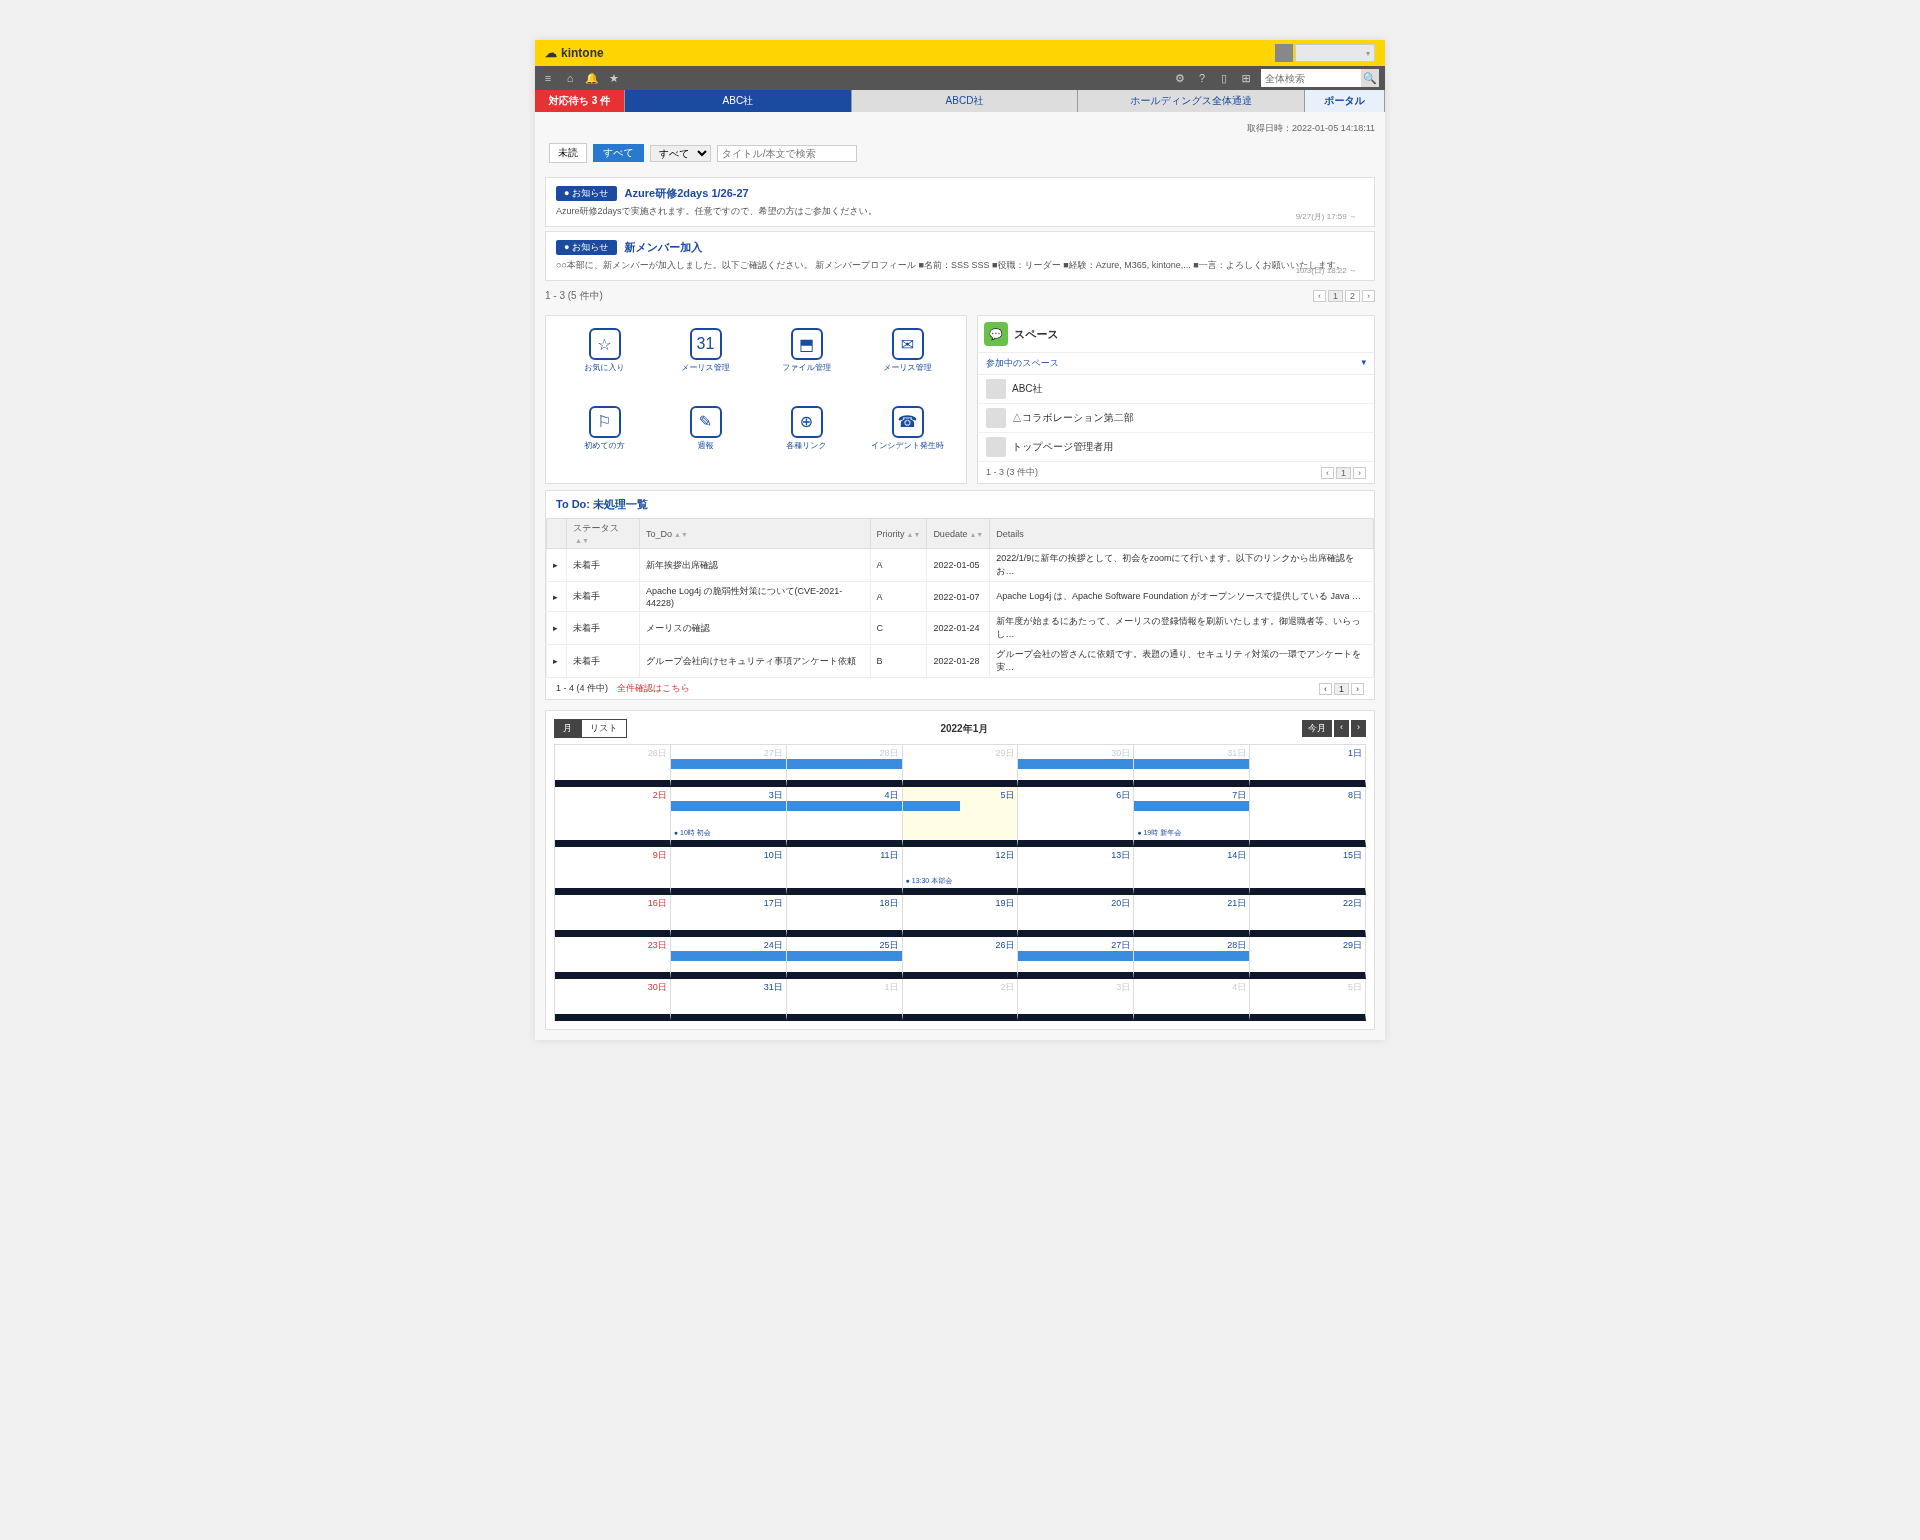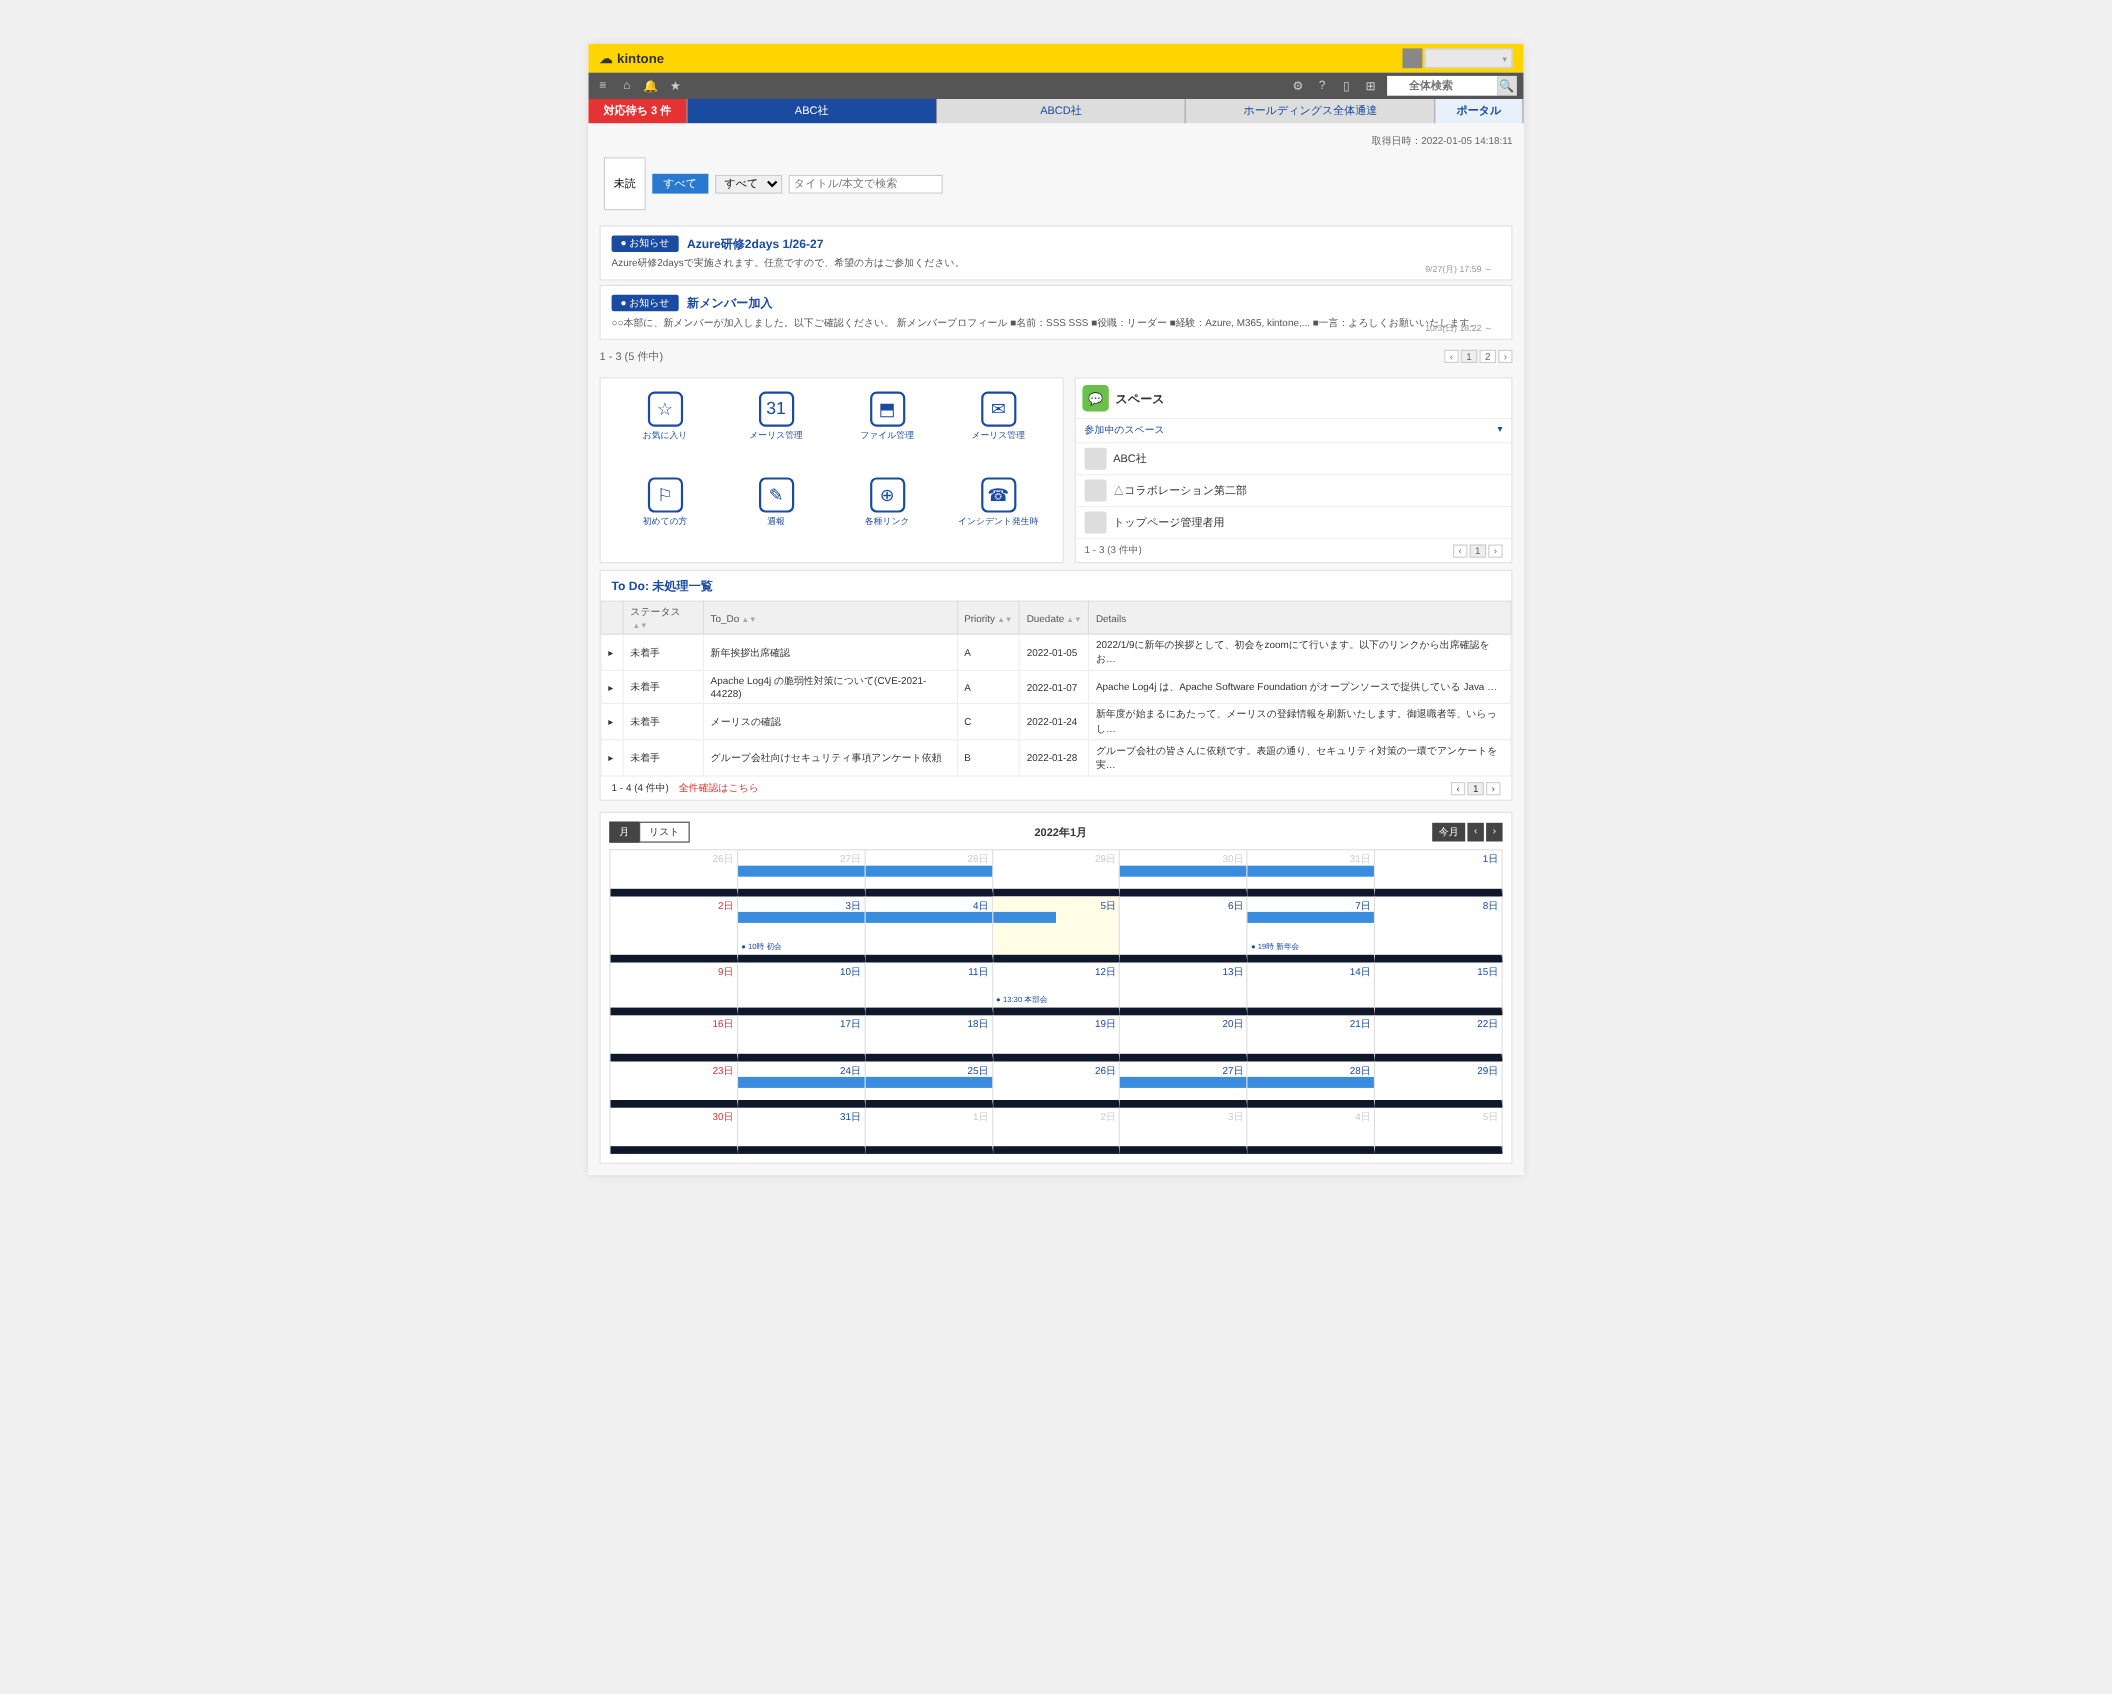--- a/index.html
+++ b/index.html
@@ -13,36 +13,36 @@
 .brand-left { display: flex; align-items: center; gap: 4px; font-weight: bold; font-size: 12px; }
 .brand-right { display: flex; align-items: center; gap: 2px; }
 .user-square { width: 18px; height: 18px; background: #888; }
 .dropdown-toggle { width: 80px; height: 18px; background: #e8e8e8; border: 1px solid #ccc; display: flex; align-items: center; justify-content: flex-end; padding-right: 4px; font-size: 8px; color: #999; }
 
 
 .toolbar { background: #555; height: 24px; display: flex; align-items: center; justify-content: space-between; padding: 0 6px; color: #ccc; }
 .toolbar-left, .toolbar-right { display: flex; align-items: center; gap: 8px; }
 .toolbar-icon { width: 14px; height: 14px; display: flex; align-items: center; justify-content: center; cursor: pointer; color: #ccc; font-size: 11px; }
 .search-box { display: flex; align-items: center; }
-.search-input { height: 18px; width: 100px; border: none; padding: 0 20px; font-size: 10px; font-weight: bold; }
+.search-input { height: 18px; width: 100px; border: none; padding: 0 4px; font-size: 10px; }
 .search-btn { width: 18px; height: 18px; background: #ddd; display: flex; align-items: center; justify-content: center; cursor: pointer; }
 
 
 .tab-row { display: flex; height: 22px; }
 .tab { flex: 1; display: flex; align-items: center; justify-content: center; font-size: 10px; cursor: pointer; border-right: 1px solid #999; }
 .tab-red { background: #e63232; color: #fff; flex: 0 0 90px; font-weight: bold; }
 .tab-blue { background: #1a4ba0; color: #fff; }
 .tab-gray { background: #ddd; color: #1a4ba0; }
 .tab-portal { background: #e8f0fa; color: #1a4ba0; flex: 0 0 80px; font-weight: bold; }
 
 
 .content { background: #f7f7f7; padding: 10px; }
 .timestamp-row { text-align: right; font-size: 9px; color: #666; margin-bottom: 4px; }
 .filter-row { display: flex; align-items: center; gap: 6px; margin-bottom: 10px; padding: 4px; }
-.btn-outline { border: 1px solid #ccc; background: #fff; padding: 16px 8px; font-size: 10px; cursor: pointer; }
+.btn-outline { border: 1px solid #ccc; background: #fff; padding: 2px 8px; font-size: 10px; cursor: pointer; }
 .btn-blue { background: #2979d1; color: #fff; border: none; padding: 2px 10px; font-size: 10px; cursor: pointer; }
 .select-sm { border: 1px solid #ccc; padding: 1px 4px; font-size: 10px; }
 .search-title { border: 1px solid #ccc; padding: 2px 4px; font-size: 10px; width: 140px; }
 
 
 .announce { background: #fff; border: 1px solid #e0e0e0; padding: 8px 10px; margin-bottom: 4px; position: relative; }
 .announce-head { display: flex; align-items: center; gap: 8px; margin-bottom: 4px; }
 .badge { color: #fff; padding: 1px 8px; font-size: 9px; border-radius: 2px; }
 .badge-blue { background: #1a4ba0; }
 .badge-purple { background: #8a2be2; }

